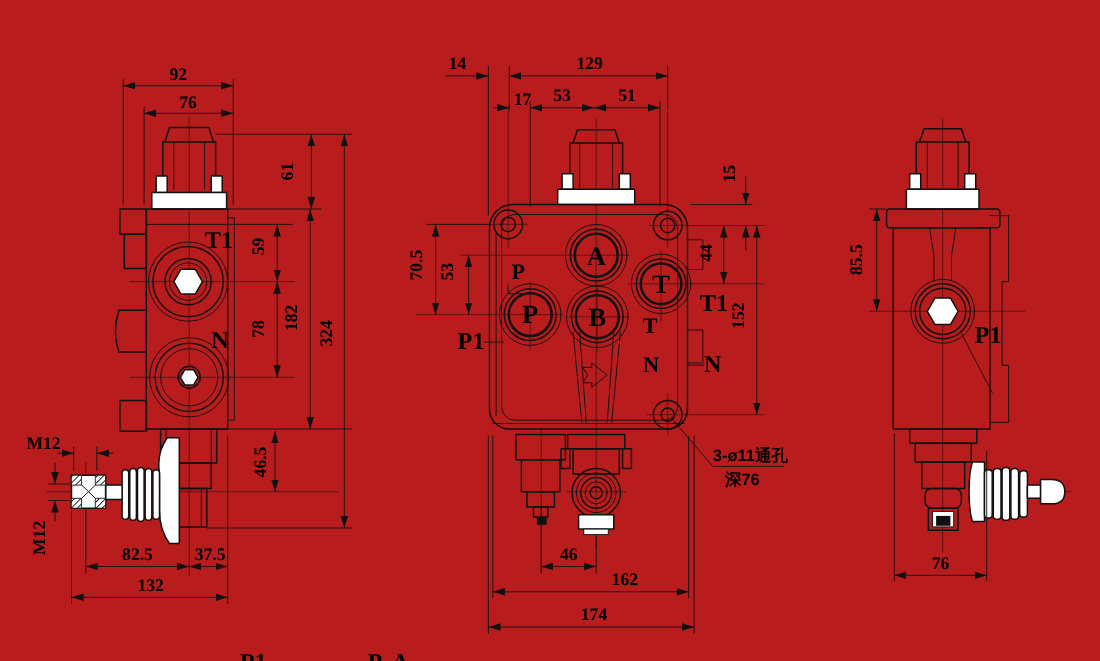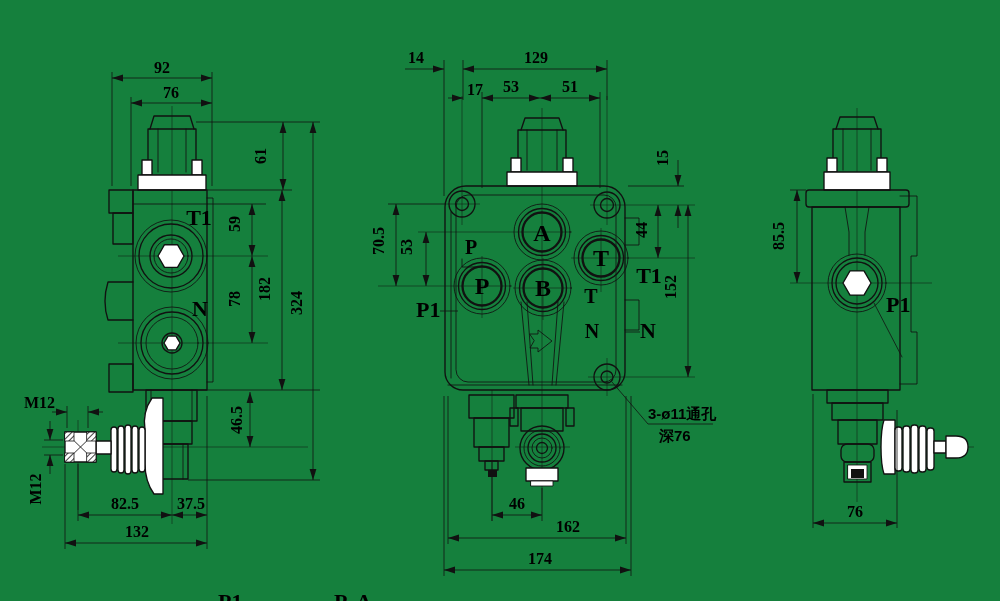--- a/index.html
+++ b/index.html
@@ -1,16 +1,16 @@
 <!DOCTYPE html>
 <html><head>
 <meta charset="utf-8">
 <style>
   html,body{margin:0;padding:0;background:#ffffff;}
-  .sheet{position:relative;width:1000px;height:601px;background:#15803d;overflow:hidden;
+  .sheet{position:relative;width:1000px;height:601px;background:#b91c1c;overflow:hidden;
          font-family:"Liberation Serif", serif;}
   svg{display:block}
   
   .ol{fill:none;stroke:#111;stroke-width:1.35;stroke-linejoin:round;stroke-linecap:round}
   .ml{fill:none;stroke:#111;stroke-width:.85;stroke-linejoin:round}
   .cl{fill:none;stroke:#111;stroke-width:.5}
   .dl{fill:none;stroke:#111;stroke-width:.8}
   .bold-ring{fill:none;stroke:#111;stroke-width:2.3}
   .wfill{fill:#fff}
   

